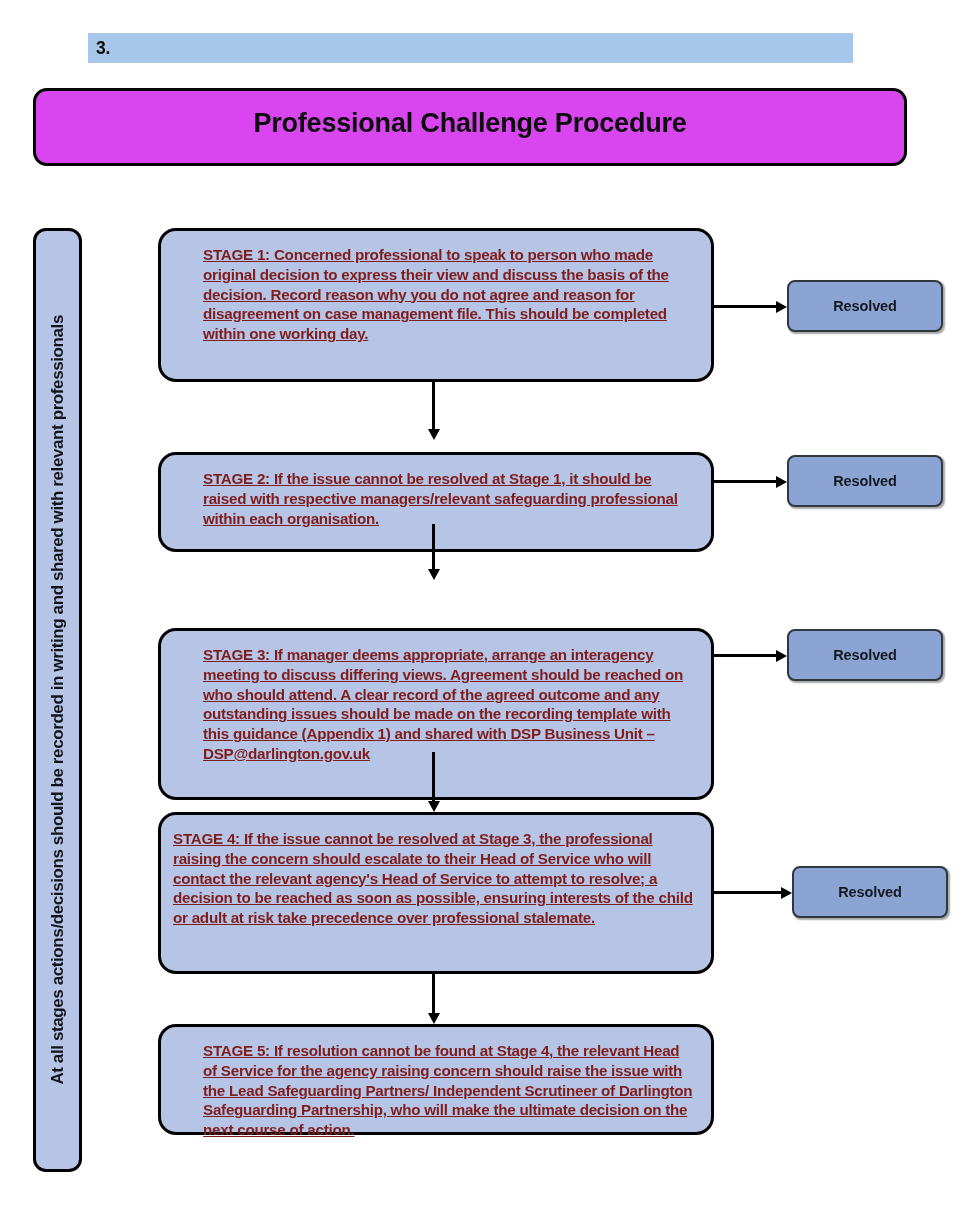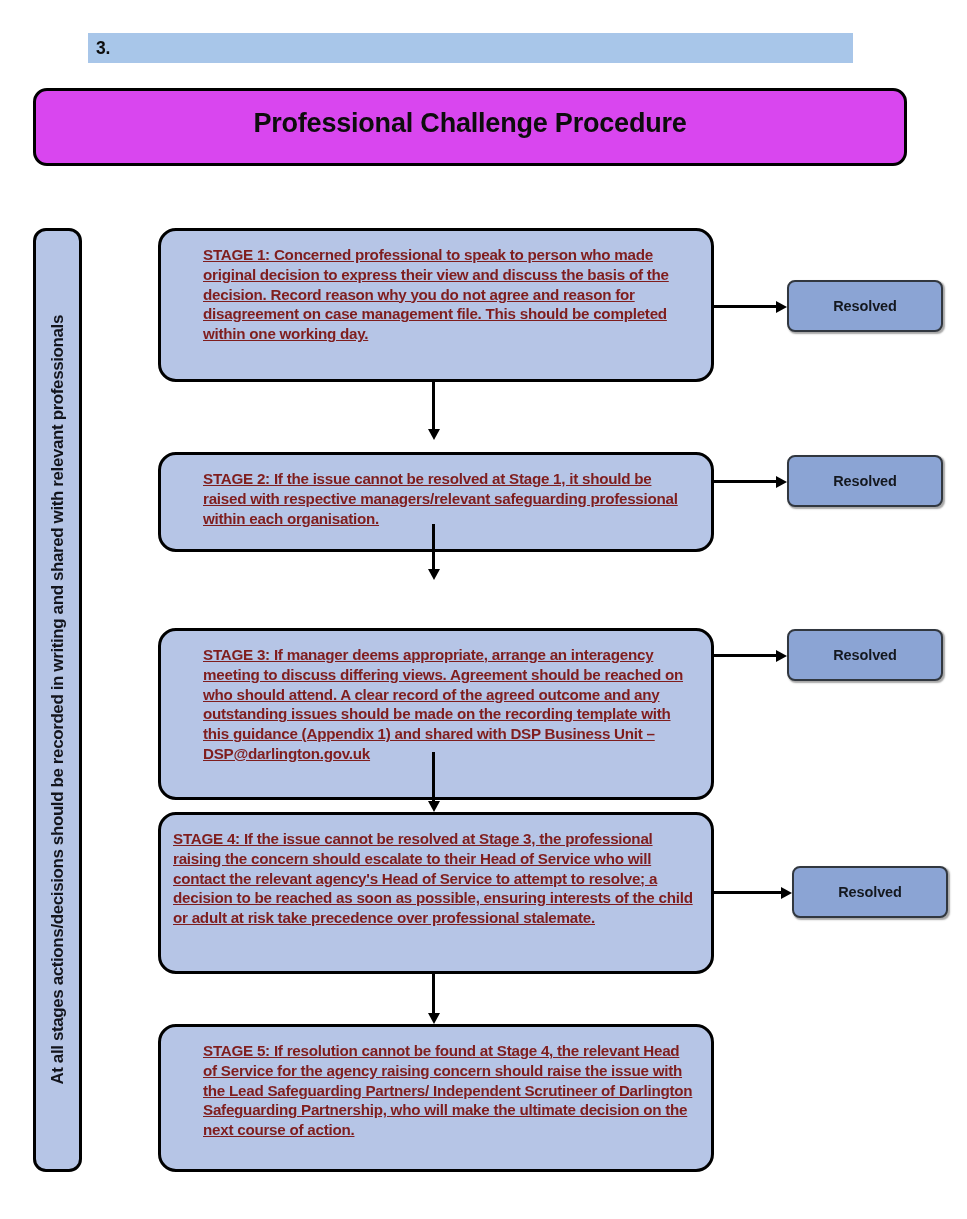--- a/index.html
+++ b/index.html
@@ -111,21 +111,21 @@
     color: #7f1d1d;
     line-height: 1.30;
     letter-spacing: -0.25px;
     text-decoration: underline;
   }
 
   #stage-1 { top: 228px; height: 154px; }
   #stage-2 { top: 452px; height: 100px; }
   #stage-3 { top: 580px; height: 172px; margin-top: 48px; }
   #stage-4 { top: 812px; height: 162px; padding-left: 12px; }
-  #stage-5 { top: 1024px; height: 148px; }
+  #stage-5 { top: 1024px; height: 111px; }
 
   
   .resolved-box {
     position: absolute;
     width: 156px;
     height: 52px;
     background: #8ba4d4;
     border: 2px solid #31373f;
     border-radius: 8px;
     box-sizing: border-box;

